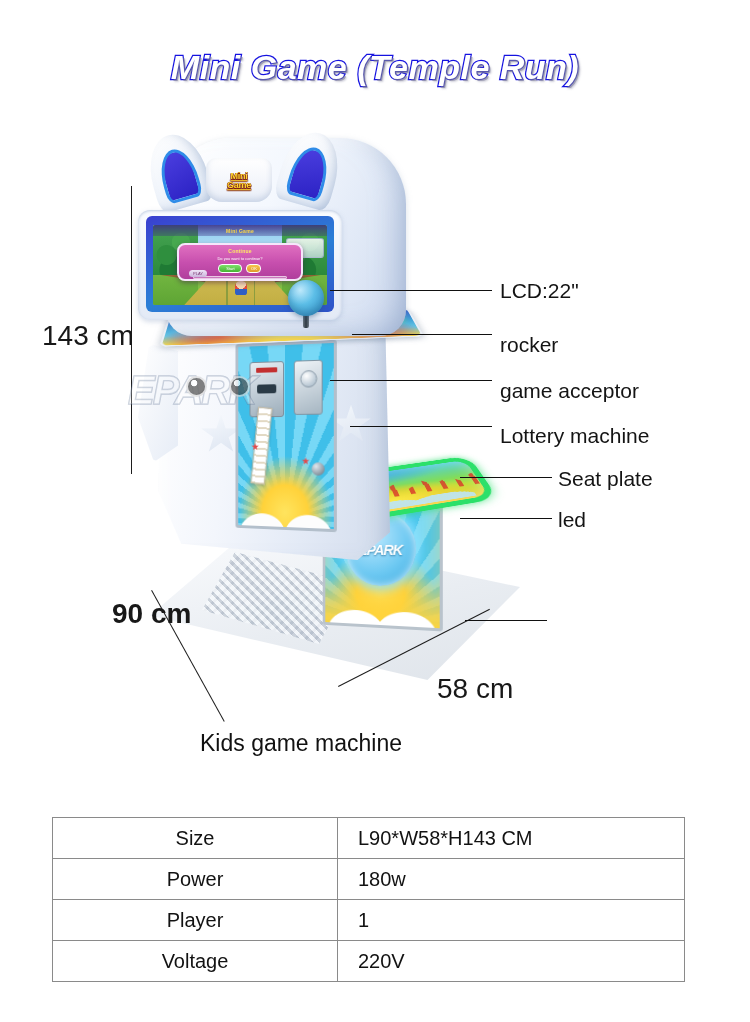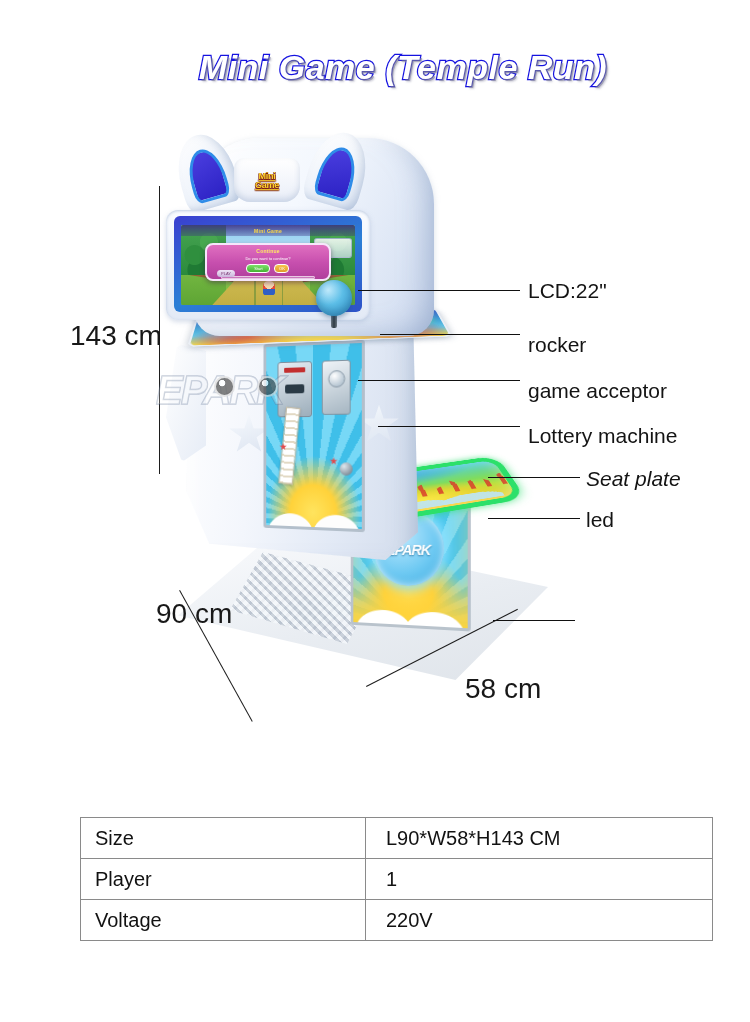--- a/index.html
+++ b/index.html
@@ -11,21 +11,20 @@
   body {
     font-family: "Liberation Sans", sans-serif;
     color: #1a1a1a;
   }
   #page {
     position: relative;
     width: 702px;
     height: 1022px;
     background: #ffffff;
     overflow: hidden;
-    margin-left: 28px;
   }
 
   
   #title {
     position: absolute;
     left: 0;
     top: 48px;
     width: 750px;
     text-align: center;
     font-size: 34px;
@@ -530,21 +529,21 @@
     transform-origin: left top;
     transform: rotate(-27deg);
   }
   .dim-label {
     position: absolute;
     font-size: 28px;
     color: #181818;
     white-space: nowrap;
   }
   #dim-143 { left: 42px; top: 320px; }
-  #dim-90  { left: 128px; top: 598px; }
+  #dim-90  { left: 112px; top: 598px; font-weight: bold; }
   #dim-58  { left: 437px; top: 673px; }
 
   
   .callout {
     position: absolute;
     font-size: 21px;
     color: #141414;
     white-space: nowrap;
   }
   .leader {
@@ -573,20 +572,21 @@
   #spec-table td {
     border: 1px solid #8a8a8a;
     height: 41px;
     font-size: 20px;
     color: #121212;
     padding: 0 14px;
     box-sizing: border-box;
   }
   #spec-table td.k {
     width: 285px;
+    text-align: center;
   }
   #spec-table td.v {
     text-align: left;
     padding-left: 20px;
   }
 </style>
 </head>
 <body>
 
 <div id="page">
@@ -706,35 +706,40 @@
   <div class="leader" style="left:352px; top:334px; width:140px;"></div>
   <div class="callout" style="left:500px; top:333px;">rocker</div>
 
   <div class="leader" style="left:330px; top:380px; width:162px;"></div>
   <div class="callout" style="left:500px; top:379px;">game acceptor</div>
 
   <div class="leader" style="left:350px; top:426px; width:142px;"></div>
   <div class="callout" style="left:500px; top:424px;">Lottery machine</div>
 
   <div class="leader" style="left:460px; top:477px; width:92px;"></div>
-  <div class="callout" style="left:558px; top:467px;font-style:italic;">Seat plate</div>
+  <div class="callout" style="left:558px; top:467px;">Seat plate</div>
 
   <div class="leader" style="left:460px; top:518px; width:92px;"></div>
   <div class="callout" style="left:558px; top:508px;">led</div>
 
   <div class="leader" style="left:465px; top:620px; width:82px;"></div>
 
   <div id="caption">
+    <div>Kids game machine</div>
   </div>
 
   <table id="spec-table">
     <tbody>
       <tr>
         <td class="k">Size</td>
         <td class="v">L90*W58*H143 CM</td>
+      </tr>
+      <tr>
+        <td class="k">Power</td>
+        <td class="v">180w</td>
       </tr>
       <tr>
         <td class="k">Player</td>
         <td class="v">1</td>
       </tr>
       <tr>
         <td class="k">Voltage</td>
         <td class="v">220V</td>
       </tr>
     </tbody>

